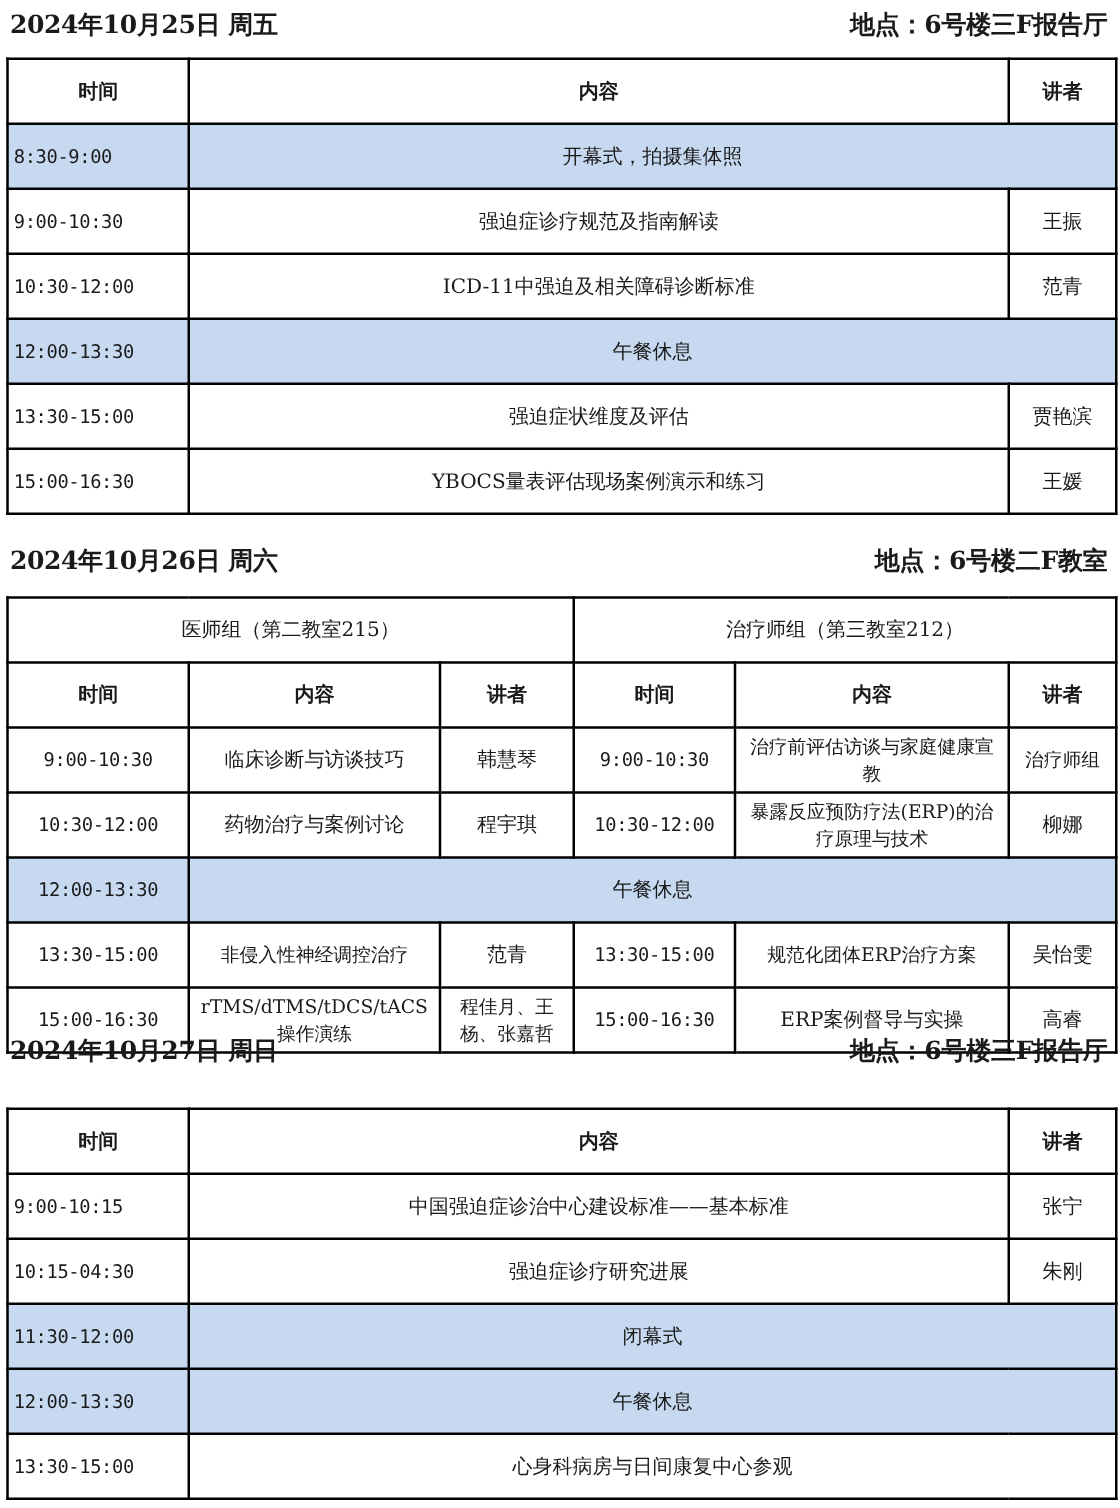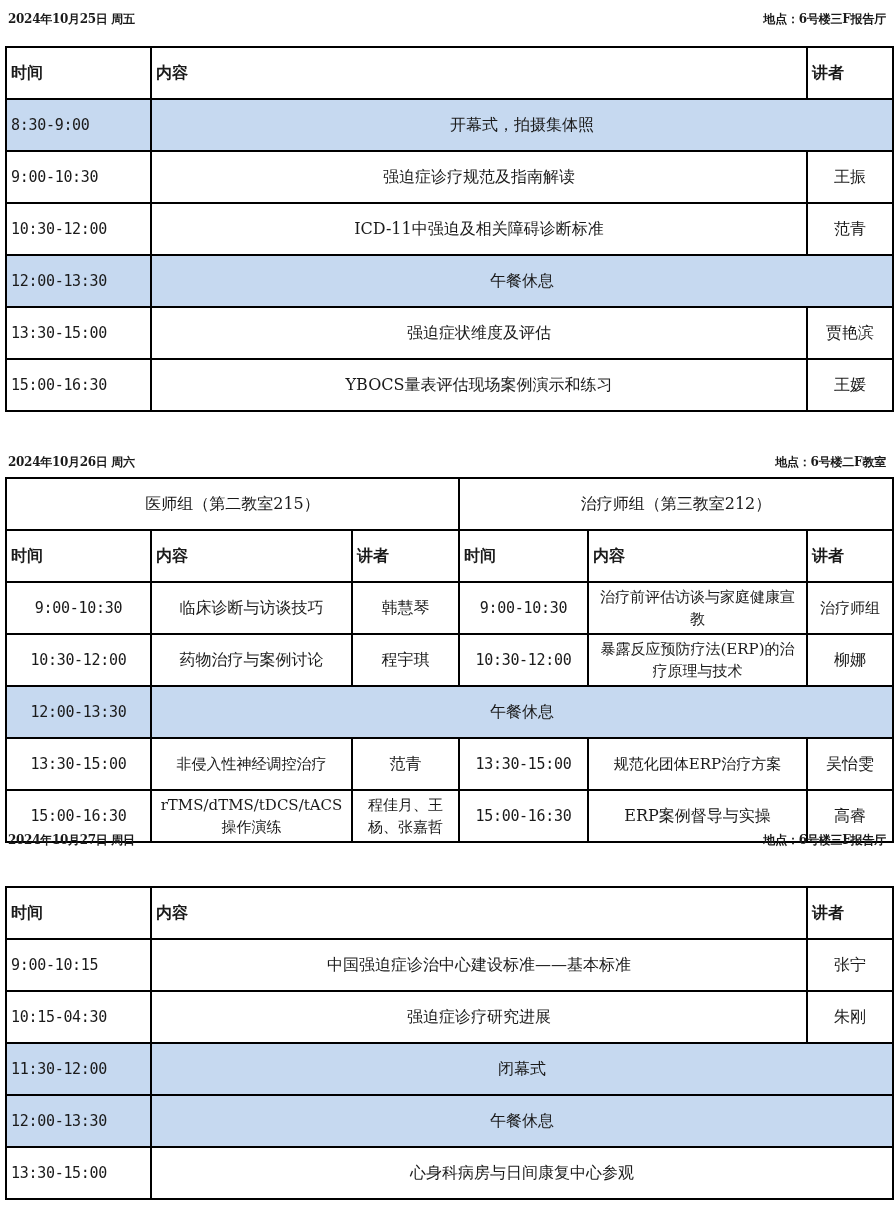--- a/index.html
+++ b/index.html
@@ -5,35 +5,35 @@
     * { box-sizing: border-box; margin: 0; padding: 0; }
     html, body {
       width: 896px; height: 1206px; background: #ffffff; overflow: hidden;
       font-family: "DejaVu Serif", "Liberation Serif", serif;
       color: #1a1a1a;
     }
     .page { position: relative; width: 896px; height: 1206px; }
     .day-header {
       position: absolute; left: 8px; right: 10px; height: 24px;
       display: flex; justify-content: space-between; align-items: center;
-      font-size: 12px; font-weight: bold;
+      font-size: 20px; font-weight: bold;
     }
     .day-header .date { letter-spacing: -0.3px; }
     .day-header .location { letter-spacing: -0.2px; }
 
     table.sched {
       position: absolute; left: 5px; width: 887px;
       border-collapse: collapse; table-layout: fixed;
       font-size: 16px;
     }
     table.sched td, table.sched th {
       border: 2px solid #000; height: 52px; padding: 0 4px;
       vertical-align: middle; font-weight: normal; line-height: 22px;
     }
-    table.sched th { font-weight: bold; text-align: left; }
+    table.sched th { font-weight: bold; text-align: center; }
     .c { text-align: center; margin-left: 39px; }
     .l { text-align: left; }
     .hl { background: #c6d9f0; padding-left: 48px; }
     .time { font-family: "DejaVu Sans Mono", "Liberation Mono", monospace; font-size: 15px; letter-spacing: -0.3px; }
     .small { font-size: 15px; line-height: 20px; padding: 0 2px; }
   </style>
 </head>
 <body>
 
 <div class="page">
@@ -78,21 +78,21 @@
       <td class="c">贾艳滨</td>
     </tr>
     <tr>
       <td class="l time">15:00-16:30</td>
       <td class="c">YBOCS量表评估现场案例演示和练习</td>
       <td class="c">王媛</td>
     </tr>
   </tbody>
     </table>
 
-  <div class="day-header" style="top:450px;">
+  <div class="day-header" style="top:436px;">
     <span class="date">2024年10月26日  周六</span>
     <span class="location">地点：6号楼二F教室</span>
   </div>
   <table class="sched" style="top:477px;">
     <colgroup>
       <col style="width:145px">
         <col style="width:201px">
         <col style="width:107px">
       <col style="width:129px">
         <col style="width:219px">

